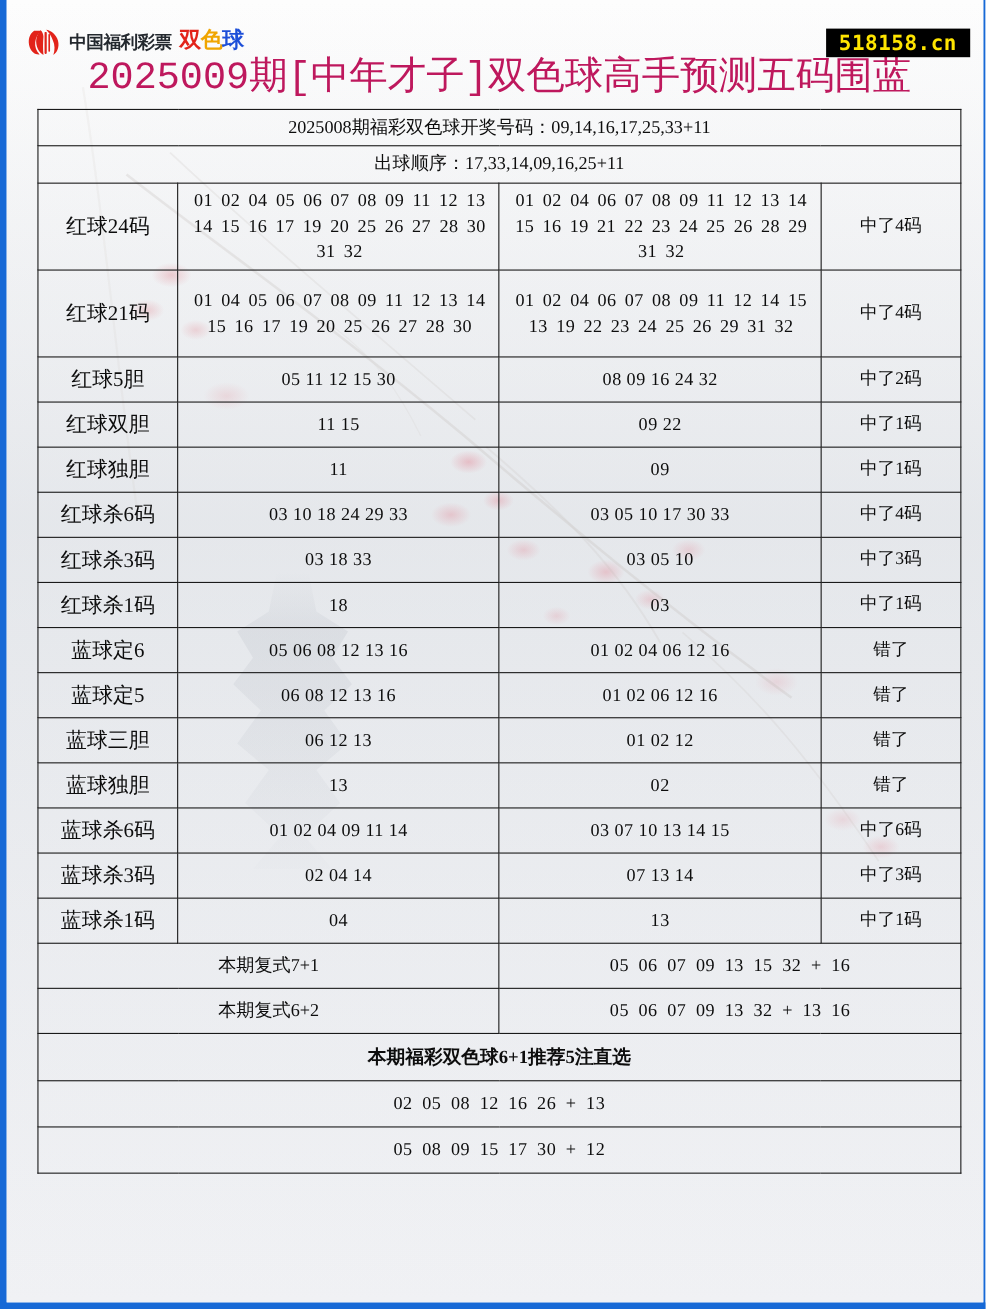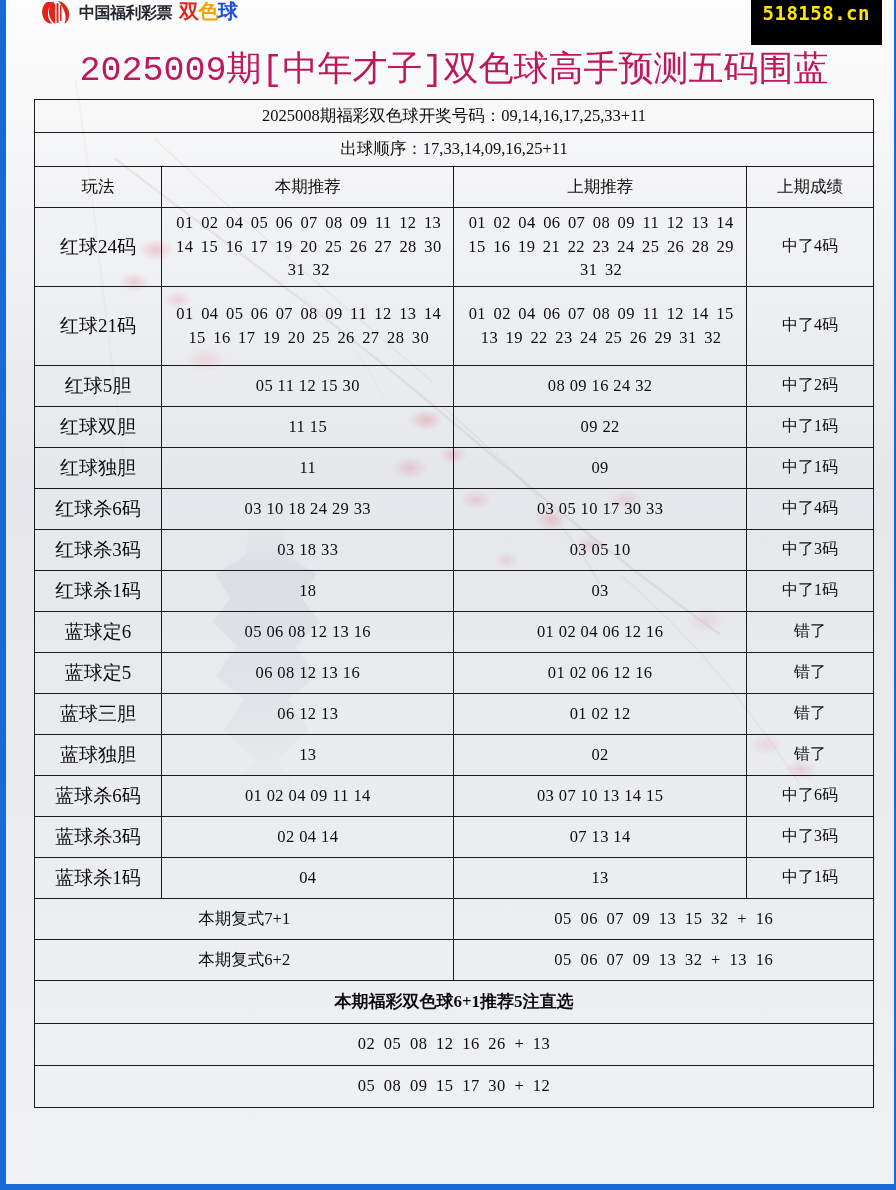--- a/index.html
+++ b/index.html
@@ -80,23 +80,22 @@
     position: relative;
     z-index: 2;
   }
 
   
   .topbar {
     position: relative;
     height: 52px;
     padding: 0 12px 0 18px;
     display: flex;
-    align-items: flex-start;
+    align-items: flex-end;
     justify-content: space-between;
-    margin-left: 16px;
   }
   .brand {
     display: flex;
     align-items: center;
     gap: 7px;
   }
   .brand-mark {
     width: 32px;
     height: 26px;
     flex: none;
@@ -122,21 +121,21 @@
   .brand-ssq .c2 { color: #f0a500; }
   .brand-ssq .c3 { color: #1d4fd8; }
 
   .site-badge {
     background: #000000;
     color: #ffe500;
     font-family: "DejaVu Sans Mono", "Liberation Mono", monospace;
     font-size: 19px;
     font-weight: bold;
     letter-spacing: 0.5px;
-    padding: 3px 12px 20px 12px;
+    padding: 3px 12px 1px 12px;
     line-height: 1.15;
   }
 
   
   .page-title {
     text-align: center;
     color: #be185d;
     font-family: Liberation Mono, monospace;
     font-size: 35px;
     font-weight: normal;
@@ -268,26 +267,20 @@
           <col style="width:292px">
           <col style="width:127px">
         </colgroup>
         <tbody id="tbody-main">
           <tr class="r-head">
             <td colspan="4">2025008期福彩双色球开奖号码：09,14,16,17,25,33+11</td>
           </tr>
           <tr class="r-head-sub">
             <td colspan="4">出球顺序：17,33,14,09,16,25+11</td>
           </tr>
-          <tr class="colhead">
-            <td>玩法</td>
-            <td>本期推荐</td>
-            <td>上期推荐</td>
-            <td>上期成绩</td>
-          </tr>
 
         <tr class="tall3">
               <td class="play-label">红球24码</td>
               <td class="nums nums-wrap">01 02 04 05 06 07 08 09 11 12 13 14 15 16 17 19 20 25 26 27 28 30 31 32</td>
               <td class="nums nums-wrap">01 02 04 06 07 08 09 11 12 13 14 15 16 19 21 22 23 24 25 26 28 29 31 32</td>
               <td class="score">中了4码</td>
             </tr>
             <tr class="tall3">
               <td class="play-label">红球21码</td>
               <td class="nums nums-wrap">01 04 05 06 07 08 09 11 12 13 14 15 16 17 19 20 25 26 27 28 30</td>

